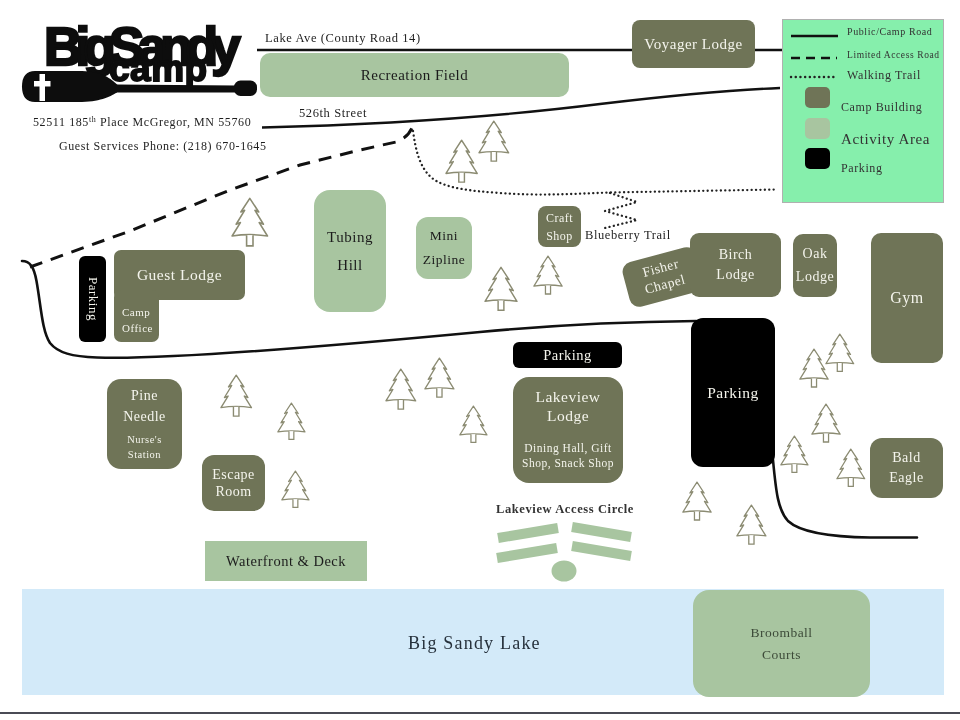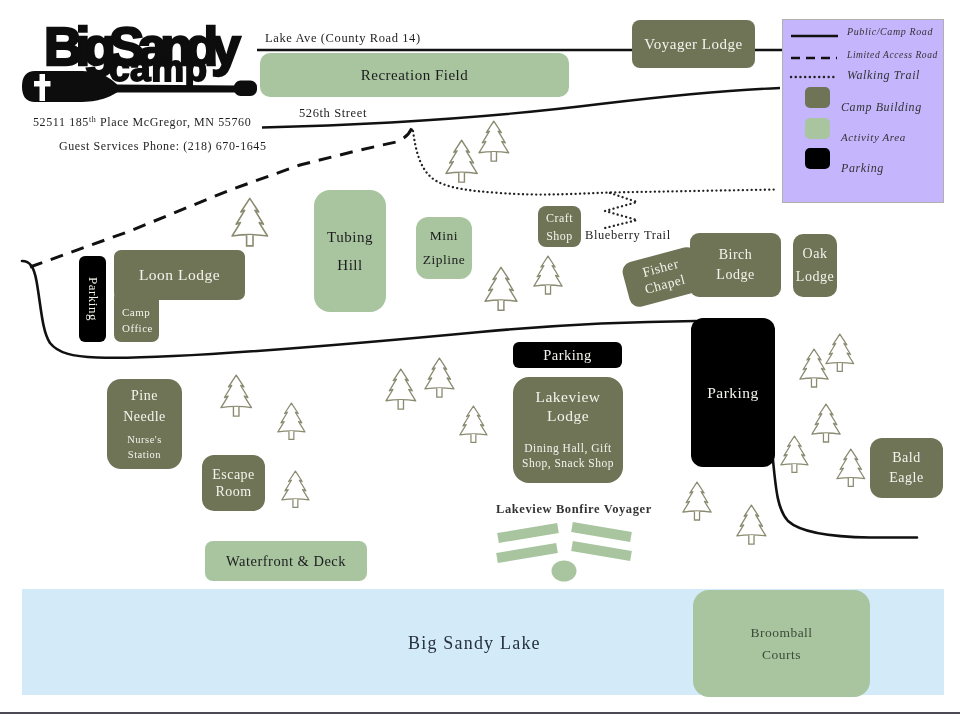--- a/index.html
+++ b/index.html
@@ -101,21 +101,21 @@
 <div class="lbl" style="left:33px;top:115px;font-size:12px;">52511 185<span style="font-size:8px;vertical-align:4px">th</span> Place McGregor, MN 55760</div>
 
 <div class="lbl" style="left:39px;top:139px;font-size:12px;margin-left:20px;">Guest Services Phone: (218) 670-1645</div>
 
 <div class="lbl" style="left:265px;top:31px;font-size:12.5px;">Lake Ave (County Road 14)</div>
 
 <div class="lbl" style="left:299px;top:106px;font-size:12.5px;">526th Street</div>
 
 <div class="lbl" style="left:585px;top:228px;font-size:12.5px;">Blueberry Trail</div>
 
-<div class="lbl" style="left:496px;top:502px;font-size:12.5px;font-weight:bold;color:#333;">Lakeview Bonfire Voyager</div>
+<div class="lbl" style="left:496px;top:502px;font-size:12.5px;font-weight:bold;color:#333;">Lakeview Access Circle</div>
 
 <div style="position:absolute;left:22px;top:589px;width:922px;height:106px;background:#d3eaf9;"></div>
 
 <div class="lbl" style="left:408px;top:633px;font-size:18px;letter-spacing:1.2px;color:#26313c;">Big Sandy Lake</div>
 
 <div class="b green" style="left:693px;top:590px;width:177px;height:107px;border-radius:16px;font-size:13.5px;line-height:1.62;color:#3c4a38;">Broomball<br>Courts</div>
 
 <div class="b olive" style="left:632px;top:20px;width:123px;height:48px;border-radius:8px;font-size:15px;">Voyager Lodge</div>
 
 <div class="b green" style="left:314px;top:190px;width:72px;height:122px;border-radius:16px;font-size:15px;line-height:1.9;">Tubing<br>Hill</div>
@@ -125,26 +125,27 @@
 <div class="b green" style="left:416px;top:217px;width:56px;height:62px;border-radius:12px;font-size:13.5px;line-height:1.8;">Mini<br>Zipline</div>
 
 <div class="b olive" style="left:538px;top:206px;width:43px;height:41px;border-radius:8px;font-size:12px;line-height:1.5;">Craft<br>Shop</div>
 
 <div class="b olive" style="left:625px;top:254px;width:76px;height:46px;border-radius:10px;font-size:13.5px;transform:rotate(-15deg);">Fisher<br>Chapel</div>
 
 <div class="b olive" style="left:690px;top:233px;width:91px;height:64px;border-radius:9px;font-size:14px;line-height:1.4;">Birch<br>Lodge</div>
 
 <div class="b olive" style="left:793px;top:234px;width:44px;height:63px;border-radius:10px;font-size:14px;line-height:1.6;">Oak<br>Lodge</div>
 
+<div class="b olive" style="left:871px;top:233px;width:72px;height:130px;border-radius:10px;font-size:16px;">Gym</div>
 
 <div class="b black" style="left:79px;top:256px;width:27px;height:86px;border-radius:6px;font-size:13px;">
       <span style="writing-mode:vertical-rl;">Parking</span>
     </div>
 
-<div class="b olive" style="left:114px;top:250px;width:131px;height:50px;border-radius:7px;font-size:15.5px;">Loon Lodge</div>
+<div class="b olive" style="left:114px;top:250px;width:131px;height:50px;border-radius:7px;font-size:15.5px;">Guest Lodge</div>
 
 <div class="b olive" style="left:114px;top:290px;width:45px;height:52px;border-radius:7px;font-size:11px;align-items:flex-start;justify-content:flex-end;padding:0 0 6px 8px;box-sizing:border-box;text-align:left;line-height:1.4;">Camp<br>Office</div>
 
 <div class="b black" style="left:513px;top:342px;width:109px;height:26px;border-radius:6px;font-size:14.5px;">Parking</div>
 
 <div class="b olive" style="left:513px;top:377px;width:110px;height:106px;border-radius:16px;font-size:15.5px;">
 <div style="line-height:1.22;">Lakeview<br>Lodge</div>
 <div style="font-size:11.5px;line-height:1.35;margin-top:15px;">Dining Hall, Gift<br>Shop, Snack Shop</div>
 </div>
 
@@ -153,23 +154,23 @@
 <div class="b olive" style="left:870px;top:438px;width:73px;height:60px;border-radius:12px;font-size:14px;line-height:1.45;">Bald<br>Eagle</div>
 
 <div class="b olive" style="left:107px;top:379px;width:75px;height:90px;border-radius:14px;font-size:14px;">
 <div style="line-height:1.5;">Pine<br>Needle</div>
 <div style="font-size:10.5px;line-height:1.4;margin-top:6px;">Nurse's<br>Station</div>
 </div>
 
 <div class="b olive" style="left:202px;top:455px;width:63px;height:56px;border-radius:12px;font-size:14px;">Escape<br>Room</div>
 
 
-<div class="b green" style="left:205px;top:541px;width:162px;height:40px;border-radius:8px;font-size:14.5px;">Waterfront &amp; Deck</div>
+<div class="b green" style="left:205px;top:541px;width:162px;height:40px;border-radius:0;font-size:14.5px;">Waterfront &amp; Deck</div>
 
-<div style="position:absolute;left:782px;top:19px;width:162px;height:184px;background:#c4b5fd;border:1px solid #b0b0b0;box-sizing:border-box;font-style:italic;">
+<div style="position:absolute;left:782px;top:19px;width:162px;height:184px;background:#86efac;border:1px solid #b0b0b0;box-sizing:border-box;">
 <svg width="160" height="182" viewBox="0 0 160 182" xmlns="http://www.w3.org/2000/svg" fill="none">
 
 <path d="M8 16 H55" stroke="#111" stroke-width="2.6"></path>
 
 <path d="M8 38 H54" stroke="#111" stroke-width="2.6" stroke-dasharray="9 6"></path>
 
 <path d="M8 57 H54" stroke="#222" stroke-width="2.4" stroke-linecap="round" stroke-dasharray="0.1 4.6"></path>
 
 <rect x="22" y="67" width="25" height="21" rx="5" fill="#6f7457"></rect>
 
@@ -179,20 +180,20 @@
 </svg>
 
 <div class="lbl" style="left:64px;top:6px;font-size:10px;color:#333;">Public/Camp Road</div>
 
 <div class="lbl" style="left:64px;top:30px;font-size:9.5px;color:#333;">Limited Access Road</div>
 
 <div class="lbl" style="left:64px;top:48px;font-size:12px;color:#333;">Walking Trail</div>
 
 <div class="lbl" style="left:58px;top:80px;font-size:12px;color:#333;">Camp Building</div>
 
-<div class="lbl" style="left:58px;top:111px;font-size:11px;color:#333;">Activity Area</div>
+<div class="lbl" style="left:58px;top:111px;font-size:15px;color:#333;">Activity Area</div>
 
 <div class="lbl" style="left:58px;top:141px;font-size:12px;color:#333;">Parking</div>
 </div>
 
 <div style="position:absolute;left:0;top:712px;width:960px;height:2px;background:#4a4b55;"></div>
 
 </div>
 
 </body></html>

